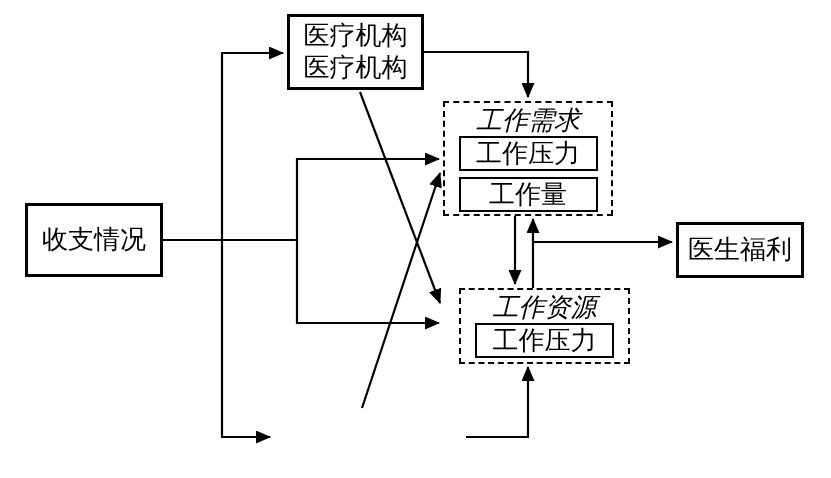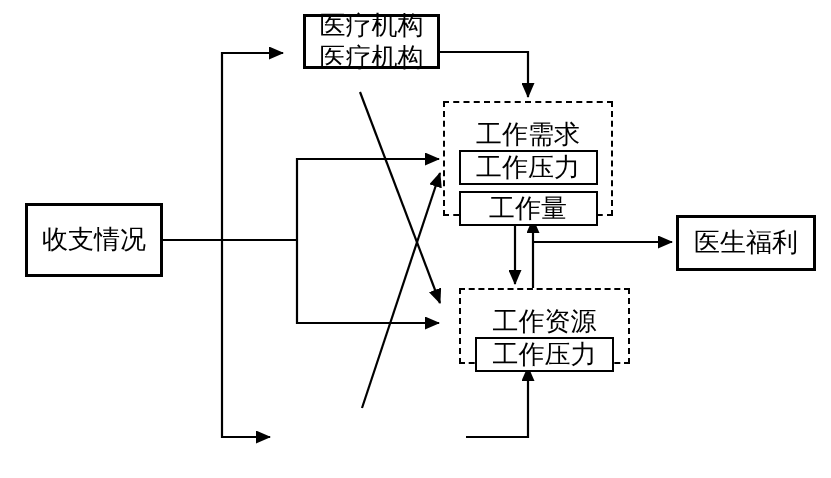--- a/index.html
+++ b/index.html
@@ -45,21 +45,22 @@
     color: #000;
     display: flex;
     flex-direction: column;
     align-items: center;
     text-align: center;
     font-size: 26px;
   }
   .group-title {
     line-height: 31px;
     height: 31px;
-    margin-top: 16px;
+    margin-top: 2px;
+    font-style: italic;
   }
   .inner-box {
     box-sizing: border-box;
     border: 2px solid #000;
     width: 139px;
     height: 35px;
     line-height: 31px;
     margin-bottom: 6px;
     background: #fff;
     font-family: Liberation Serif, serif;
@@ -104,34 +105,34 @@
 
     <path class="edge" d="M533 288 V219" marker-end="url(#arrow)"></path>
 
     <path class="edge" d="M533 242 H672" marker-end="url(#arrow)"></path>
   </svg>
 
   <div class="node" style="left:25px; top:203px; width:138px; height:74px;">
     <div>收支情况</div>
   </div>
 
-  <div class="node" style="left:303px; top:14px; width:137px; height:55px;">
+  <div class="node" style="left:287px; top:14px; width:137px; height:76px;">
     <div>医疗机构</div>
     <div>医疗机构</div>
   </div>
 
   <div class="dashed-group" style="left:443px; top:101px; width:170px; height:115px;">
     <div class="group-title">工作需求</div>
     <div class="inner-box">工作压力</div>
     <div class="inner-box">工作量</div>
   </div>
 
   <div class="dashed-group" style="left:459px; top:288px; width:171px; height:76px;">
     <div class="group-title">工作资源</div>
     <div class="inner-box">工作压力</div>
   </div>
 
 
-  <div class="node" style="left:676px; top:215px; width:140px; height:56px;">
+  <div class="node" style="left:676px; top:222px; width:128px; height:56px;">
     <div>医生福利</div>
   </div>
 
 </div>
 
 </body></html>

